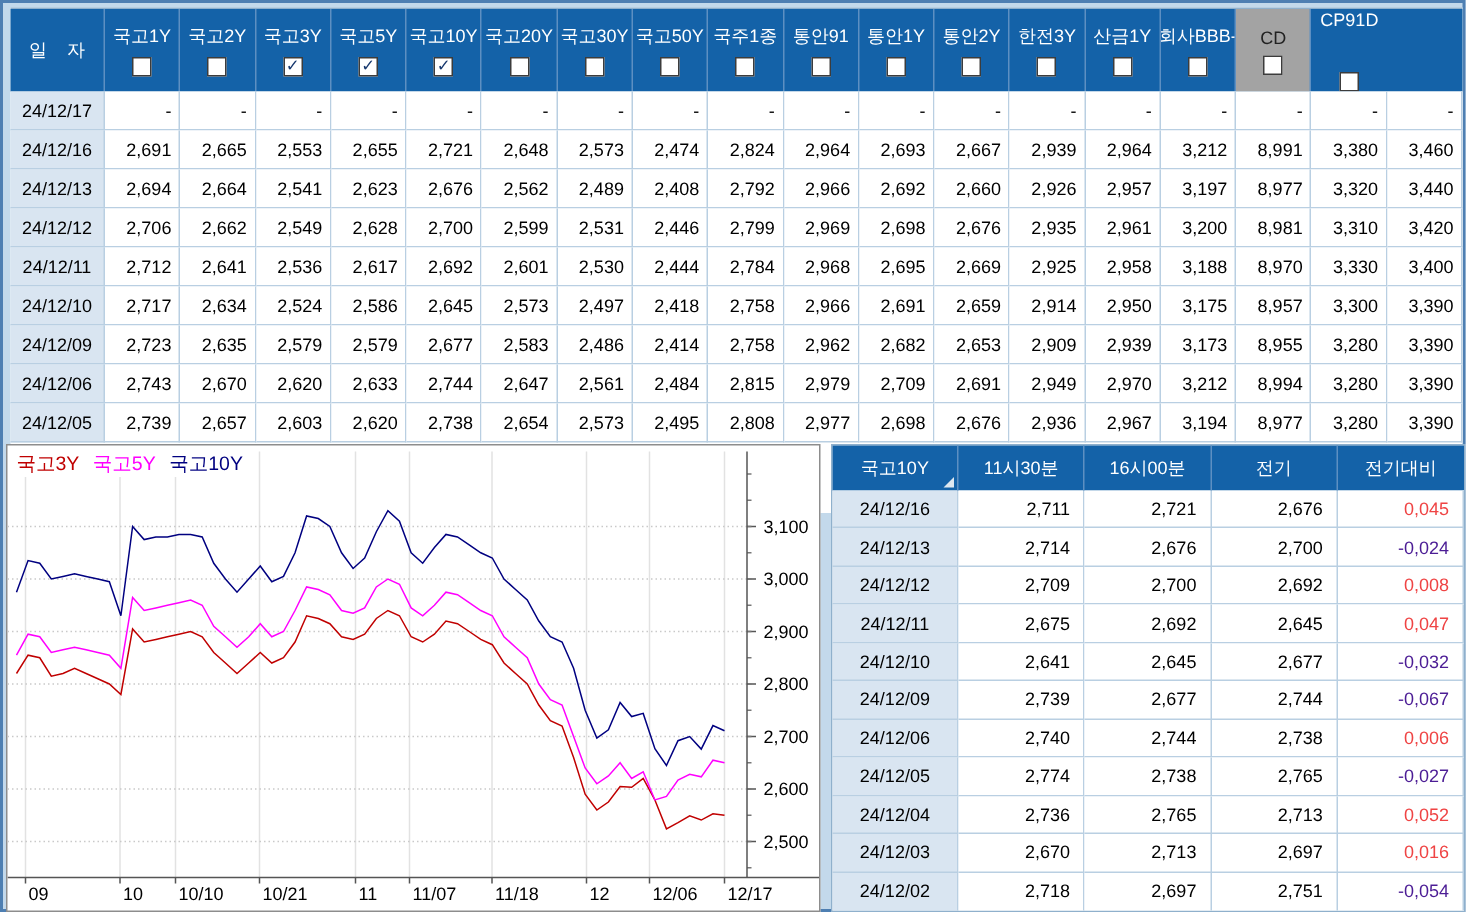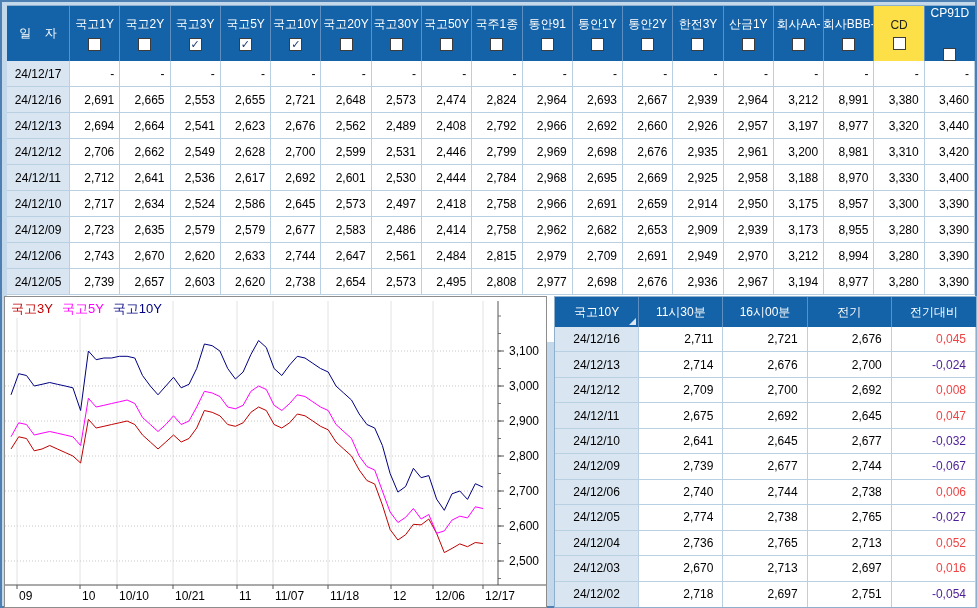--- a/index.html
+++ b/index.html
@@ -11,21 +11,21 @@
     overflow:hidden;
   }
   .window{position:absolute;inset:0;border:2px solid #4e7fb2;background:#c3d9eb;box-sizing:border-box;}
 
   
   .top-table{position:absolute;left:5px;top:3px;width:968px;height:337px;background:#fff;border-top:1px solid #8fb0cc;box-sizing:border-box;}
   .header-row{display:grid;grid-template-columns:63px repeat(18,1fr);height:55px;background:#1462a8;}
   .th{display:flex;flex-direction:column;align-items:center;justify-content:center;gap:5px;color:#fff;border-right:1px solid #5d8fc2;box-sizing:border-box;overflow:hidden;}
   .th:last-child{border-right:none;gap:28px;}
   .th .th-label{white-space:nowrap;font-size:12px;}
-  .th.hl{background:#fde047;color:#222;}
+  .th.hl{background:#a3a3a3;color:#222;}
   .th.date-h{flex-direction:row;letter-spacing:5px;padding-left:5px;}
   .checkbox{width:13px;height:13px;background:#fff;border:1px solid #3c3c3c;box-sizing:border-box;
     display:flex;align-items:center;justify-content:center;
     color:#17386e;font-size:11px;font-weight:bold;line-height:1;cursor:pointer;}
   .tbody .tr{display:grid;grid-template-columns:63px repeat(18,1fr);height:26px;text-align:right;}
   .td{border-right:1px solid #b9cfe2;border-bottom:1px solid #b9cfe2;box-sizing:border-box;
     display:flex;align-items:center;background:#fff;overflow:hidden;white-space:nowrap;}
   .td.date{background:#d9e5f1;justify-content:center;}
   .td.num{justify-content:flex-end;padding-right:5px;}
 
@@ -109,24 +109,20 @@
         <div class="th">
           <div class="th-label">통안2Y</div>
           <div class="checkbox"></div>
         </div>
         <div class="th">
           <div class="th-label">한전3Y</div>
           <div class="checkbox"></div>
         </div>
         <div class="th">
           <div class="th-label">산금1Y</div>
-          <div class="checkbox"></div>
-        </div>
-        <div class="th">
-          <div class="th-label">회사AA-</div>
           <div class="checkbox"></div>
         </div>
         <div class="th">
           <div class="th-label">회사BBB-</div>
           <div class="checkbox"></div>
         </div>
         <div class="th hl">
           <div class="th-label">CD</div>
           <div class="checkbox"></div>
         </div>

